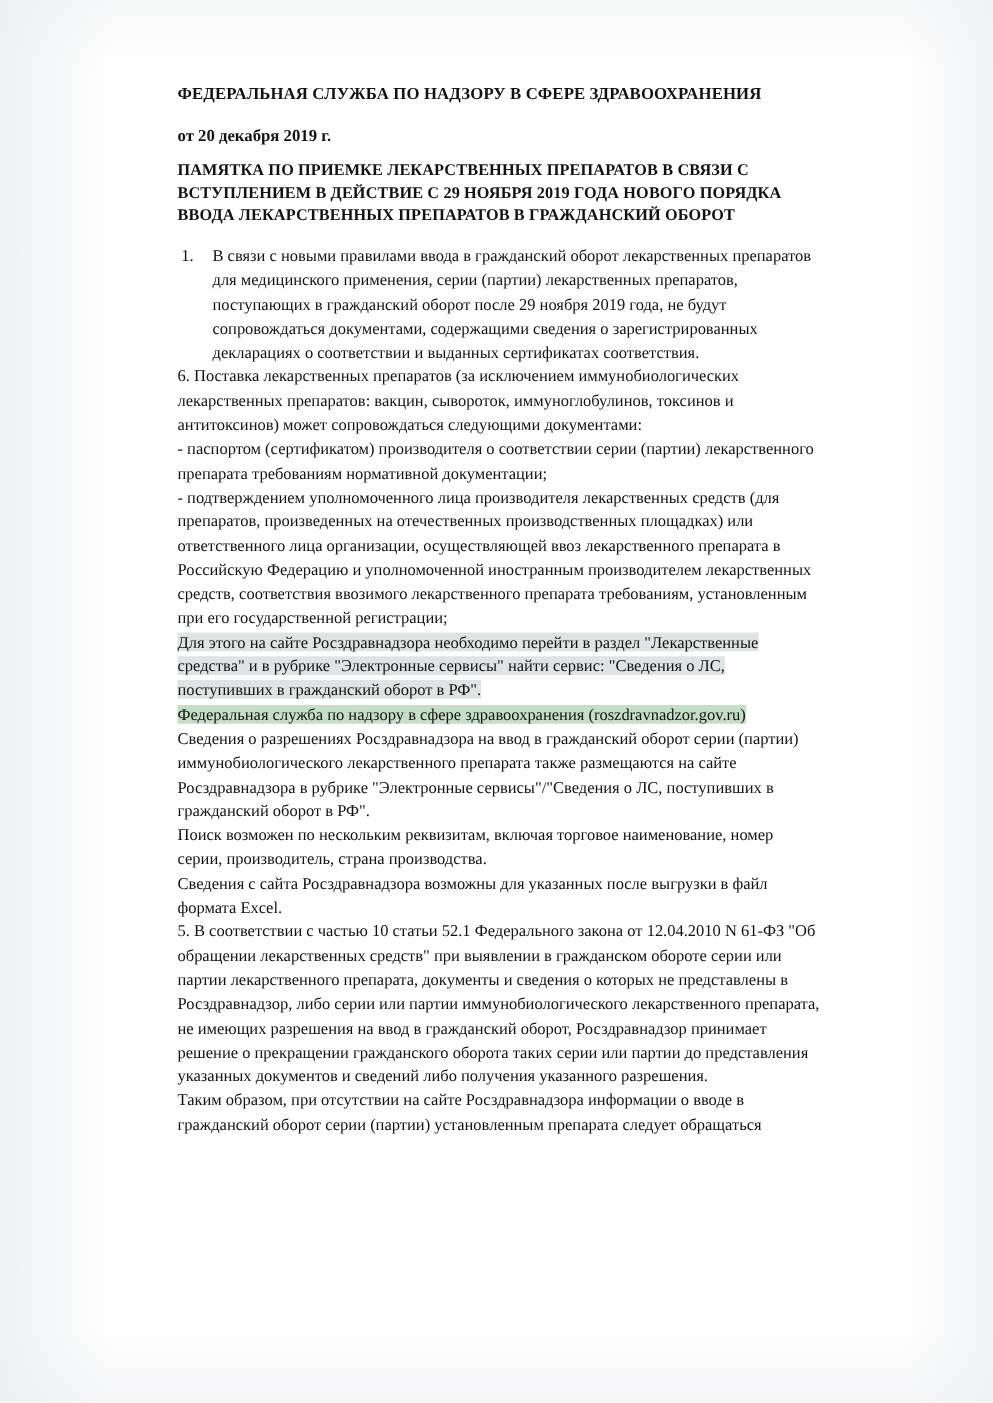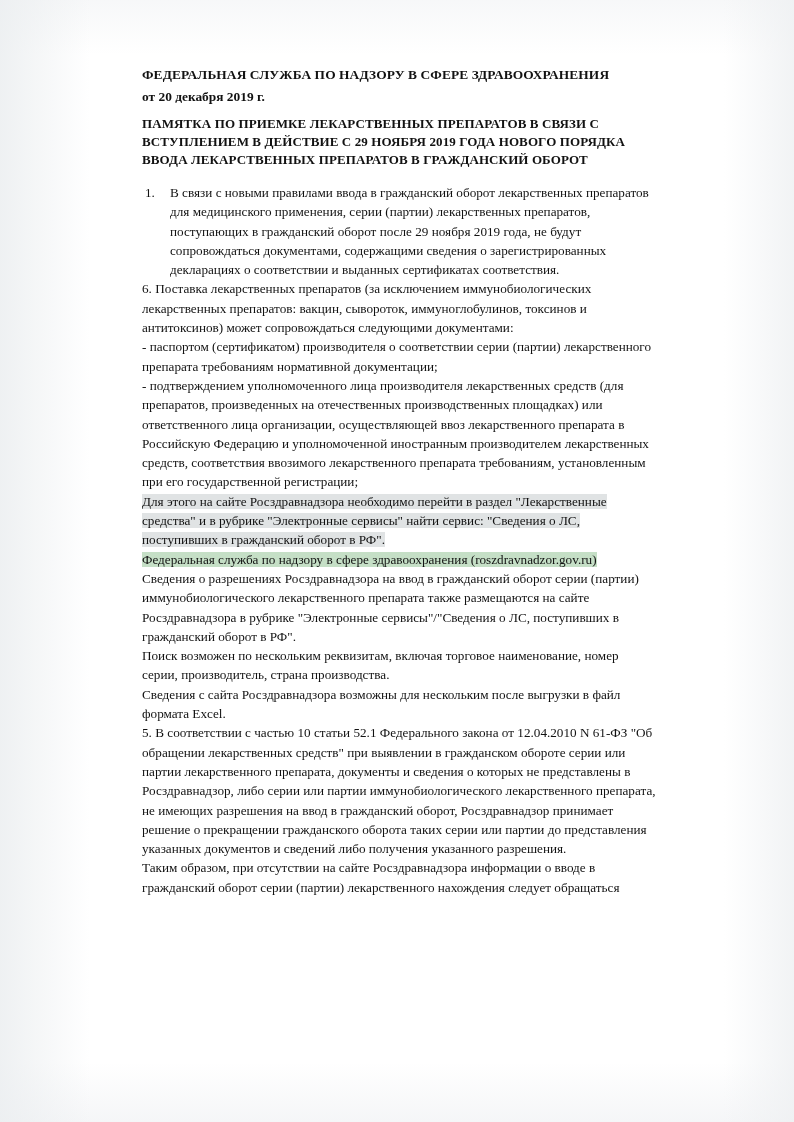--- a/index.html
+++ b/index.html
@@ -46,21 +46,21 @@
   .title-line {
     font-weight: bold;
     font-size: 13.4px;
     line-height: 17px;
     letter-spacing: 0.1px;
   }
   .title-sub {
     font-weight: bold;
     font-size: 13.4px;
     line-height: 17px;
-    margin-top: 5px;
+    margin-top: 17px;
   }
   .heading {
     font-weight: bold;
     font-size: 13px;
     line-height: 18px;
     letter-spacing: 0.1px;
   }
   .body-block {
     margin-top: 14px;
     font-size: 13.2px;
@@ -128,20 +128,20 @@
 
       <p class="para">
         <span class="hl-gray-light">Для этого на сайте Росздравнадзора необходимо перейти в раздел "Лекарственные средства" и в рубрике "Электронные сервисы" найти сервис: "Сведения о ЛС, поступивших в гражданский оборот в РФ".</span>
       </p>
       <p class="para">
         <span class="hl-green">Федеральная служба по надзору в сфере здравоохранения (roszdravnadzor.gov.ru)</span>
       </p>
 
       <p class="para">Сведения о разрешениях Росздравнадзора на ввод в гражданский оборот серии (партии) иммунобиологического лекарственного препарата также размещаются на сайте Росздравнадзора в рубрике "Электронные сервисы"/"Сведения о ЛС, поступивших в гражданский оборот в РФ".</p>
       <p class="para">Поиск возможен по нескольким реквизитам, включая торговое наименование, номер серии, производитель, страна производства.</p>
-      <p class="para">Сведения с сайта Росздравнадзора возможны для нескольким после выгрузки в файл формата Excel.</p>
+      <p class="para">Сведения с сайта Росздравнадзора возможны для указанных после выгрузки в файл формата Excel.</p>
 
       <p class="para">5. В соответствии с частью 10 статьи 52.1 Федерального закона от 12.04.2010 N 61-ФЗ "Об обращении лекарственных средств" при выявлении в гражданском обороте серии или партии лекарственного препарата, документы и сведения о которых не представлены в Росздравнадзор, либо серии или партии иммунобиологического лекарственного препарата, не имеющих разрешения на ввод в гражданский оборот, Росздравнадзор принимает решение о прекращении гражданского оборота таких серии или партии до представления указанных документов и сведений либо получения указанного разрешения.</p>
-      <p class="para">Таким образом, при отсутствии на сайте Росздравнадзора информации о вводе в гражданский оборот серии (партии) лекарственного нахождения следует обращаться</p>
+      <p class="para">Таким образом, при отсутствии на сайте Росздравнадзора информации о вводе в гражданский оборот серии (партии) установленным препарата следует обращаться</p>
 
     </div>
   </div>
 </div>
 
 </body></html>

